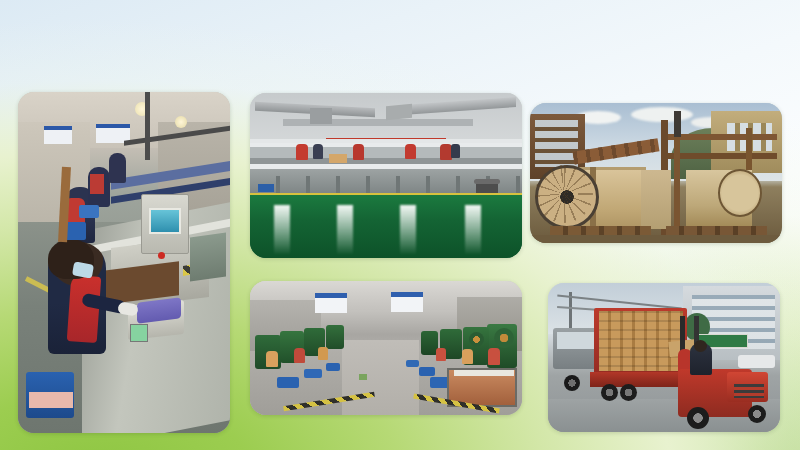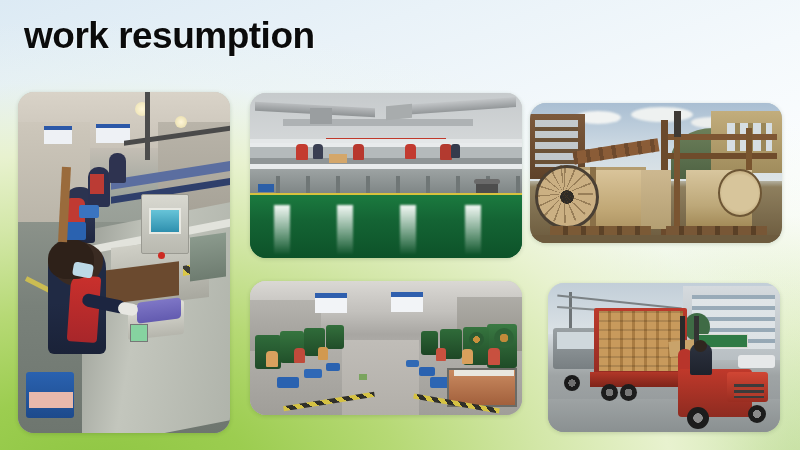--- a/index.html
+++ b/index.html
@@ -226,21 +226,20 @@
   .tk-greensign { right:14%; top:34%; width:22%; height:8%; background:#2f7a45; border:1px solid #d8d8d0; }
   .tk-load { left:52%; top:38%; width:16%; height:10%; background:#c9a36a; transform:rotate(-6deg); }
   .tk-ground { left:0; bottom:0; width:100%; height:22%; background:linear-gradient(#9ea3a4,#8a9091); }
   .tk-car { right:2%; top:48%; width:16%; height:9%; background:#e6e8e9; border-radius:3px; }
 </style>
 </head>
 <body>
 
 <div id="slide">
 
-  <div class="title">work resumption</div>
 
   <div class="photo" id="photo-line">
     <div class="scene">
       <div class="band pl-ceil"></div>
       <div class="band pl-wall-l"></div>
       <div class="band pl-wall-r"></div>
       <div class="band pl-sign1"></div>
       <div class="band pl-sign2"></div>
       <div class="band pl-floor"></div>
       <div class="band pl-yellowline"></div>

